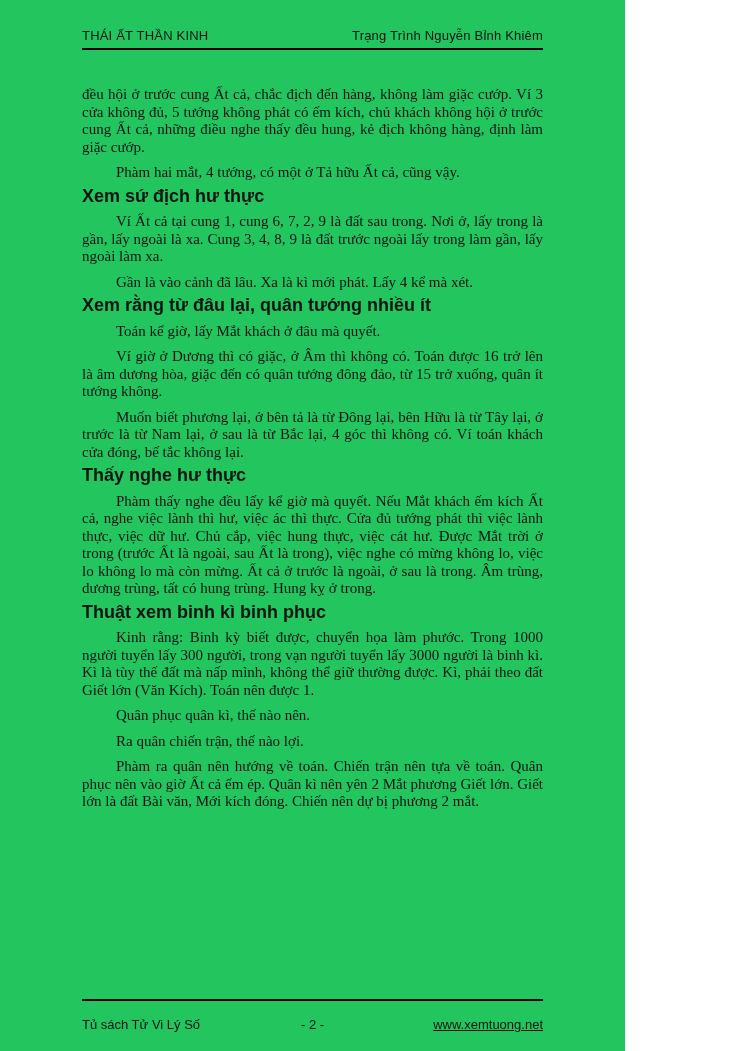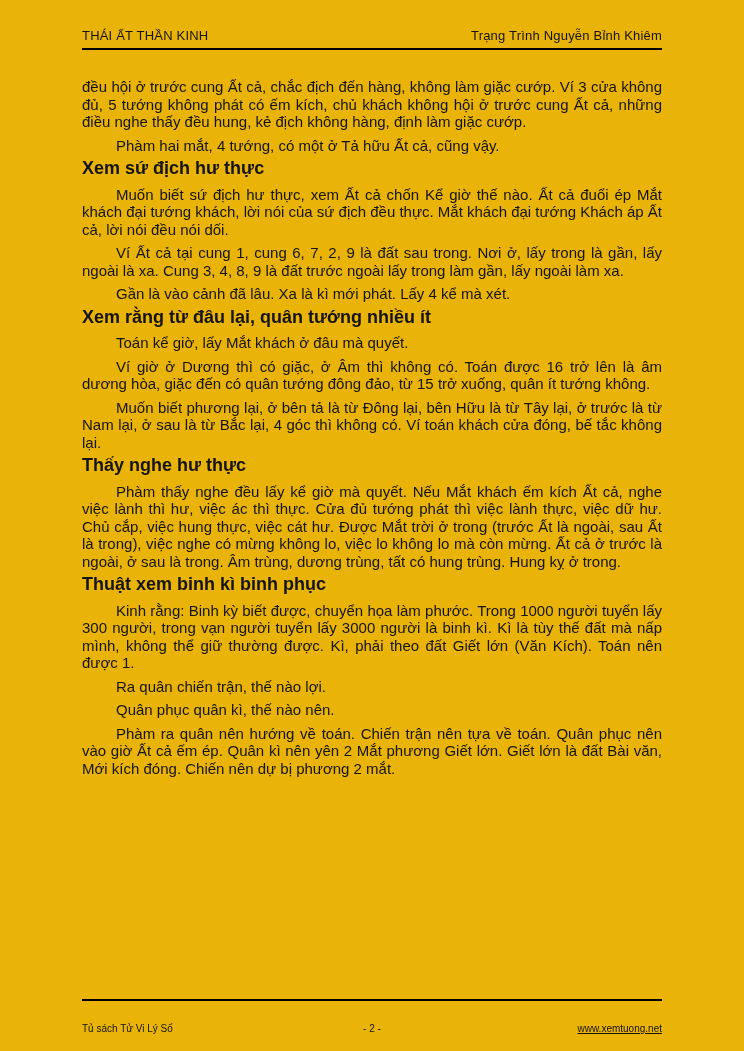--- a/index.html
+++ b/index.html
@@ -2,23 +2,23 @@
 <html lang="vi"><head>
 <meta charset="utf-8">
 <style>
   html, body {
     margin: 0;
     padding: 0;
     background: #ffffff;
   }
   .page {
     position: relative;
-    width: 744px;
+    width: 625px;
     height: 1051px;
-    background: #eab308;
+    background: #22c55e;
     color: #141414;
     font-family: "Liberation Sans", sans-serif;
     box-sizing: border-box;
     overflow: hidden;
   }
   
   .page-header {
     position: absolute;
     top: 28px;
     left: 82px;
@@ -34,48 +34,49 @@
   
   .page-content {
     position: absolute;
     top: 78px;
     left: 82px;
     right: 82px;
     font-size: 15px;
     line-height: 17.5px;
   }
   .para {
-    margin: 0 0 6px 0;
+    margin: 8px 0 6px 0;
     text-align: justify;
     text-indent: 34px;
+    font-family: Liberation Serif, serif;
   }
   .para.no-indent {
     text-indent: 0;
   }
   .sect-heading {
     font-size: 18px;
     font-weight: bold;
     margin: 4px 0 8px 0;
     text-align: left;
   }
   .sect-heading.indented {
     margin-left: 48px;
   }
   
   .page-footer {
     position: absolute;
     left: 82px;
     right: 82px;
     top: 999px;
     border-top: 2px solid #000000;
-    padding-top: 22px;
+    padding-top: 16px;
     display: flex;
     justify-content: space-between;
     align-items: center;
-    font-size: 10px;
+    font-size: 13px;
   }
   .footer-left   { width: 33%; text-align: left; }
   .footer-center { width: 33%; text-align: center; }
   .footer-right  { width: 33%; text-align: right; }
   .footer-link {
     color: #141414;
     text-decoration: underline;
     cursor: pointer;
   }
 </style>
@@ -86,33 +87,32 @@
 
   <div class="page-header">
     <span>THÁI ẤT THẦN KINH</span>
     <span>Trạng Trình Nguyễn Bỉnh Khiêm</span>
   </div>
 
   <div class="page-content">
     <p class="para no-indent">đều hội ở trước cung Ất cả, chắc địch đến hàng, không làm giặc cướp. Ví 3 cửa không đủ, 5 tướng không phát có ếm kích, chủ khách không hội ở trước cung Ất cả, những điều nghe thấy đều hung, kẻ địch không hàng, định làm giặc cướp.</p>
     <p class="para">Phàm hai mắt, 4 tướng, có một ở Tả hữu Ất cả, cũng vậy.</p>
     <h2 class="sect-heading">Xem sứ địch hư thực</h2>
-    <p class="para">Muốn biết sứ địch hư thực, xem Ất cả chốn Kể giờ thế nào. Ất cả đuổi ép Mắt khách đại tướng khách, lời nói của sứ địch đều thực. Mắt khách đại tướng Khách áp Ất cả, lời nói đều nói dối.</p>
     <p class="para">Ví Ất cả tại cung 1, cung 6, 7, 2, 9 là đất sau trong. Nơi ở, lấy trong là gần, lấy ngoài là xa. Cung 3, 4, 8, 9 là đất trước ngoài lấy trong làm gần, lấy ngoài làm xa.</p>
     <p class="para">Gần là vào cảnh đã lâu. Xa là kì mới phát. Lấy 4 kể mà xét.</p>
     <h2 class="sect-heading">Xem rằng từ đâu lại, quân tướng nhiều ít</h2>
     <p class="para">Toán kể giờ, lấy Mắt khách ở đâu mà quyết.</p>
     <p class="para">Ví giờ ở Dương thì có giặc, ở Âm thì không có. Toán được 16 trở lên là âm dương hòa, giặc đến có quân tướng đông đảo, từ 15 trở xuống, quân ít tướng không.</p>
     <p class="para">Muốn biết phương lại, ở bên tả là từ Đông lại, bên Hữu là từ Tây lại, ở trước là từ Nam lại, ở sau là từ Bắc lại, 4 góc thì không có. Ví toán khách cửa đóng, bế tắc không lại.</p>
     <h2 class="sect-heading">Thấy nghe hư thực</h2>
     <p class="para">Phàm thấy nghe đều lấy kể giờ mà quyết. Nếu Mắt khách ếm kích Ất cả, nghe việc lành thì hư, việc ác thì thực. Cửa đủ tướng phát thì việc lành thực, việc dữ hư. Chủ cắp, việc hung thực, việc cát hư. Được Mắt trời ở trong (trước Ất là ngoài, sau Ất là trong), việc nghe có mừng không lo, việc lo không lo mà còn mừng. Ất cả ở trước là ngoài, ở sau là trong. Âm trùng, dương trùng, tất có hung trùng. Hung kỵ ở trong.</p>
     <h2 class="sect-heading">Thuật xem binh kì binh phục</h2>
     <p class="para">Kinh rằng: Binh kỳ biết được, chuyển họa làm phước. Trong 1000 người tuyển lấy 300 người, trong vạn người tuyển lấy 3000 người là binh kì. Kì là tùy thế đất mà nấp mình, không thể giữ thường được. Kì, phải theo đất Giết lớn (Văn Kích). Toán nên được 1.</p>
+    <p class="para">Quân phục quân kì, thế nào nên.</p>
     <p class="para">Ra quân chiến trận, thế nào lợi.</p>
-    <p class="para">Quân phục quân kì, thế nào nên.</p>
     <p class="para">Phàm ra quân nên hướng về toán. Chiến trận nên tựa về toán. Quân phục nên vào giờ Ất cả ếm ép. Quân kì nên yên 2 Mắt phương Giết lớn. Giết lớn là đất Bài văn, Mới kích đóng. Chiến nên dự bị phương 2 mắt.</p>
   </div>
 
   <div class="page-footer">
     <span class="footer-left">Tủ sách Tử Vi Lý Số</span>
     <span class="footer-center">- 2 -</span>
     <span class="footer-right"><a href="#" class="footer-link">www.xemtuong.net</a></span>
   </div>
 
 </div>

